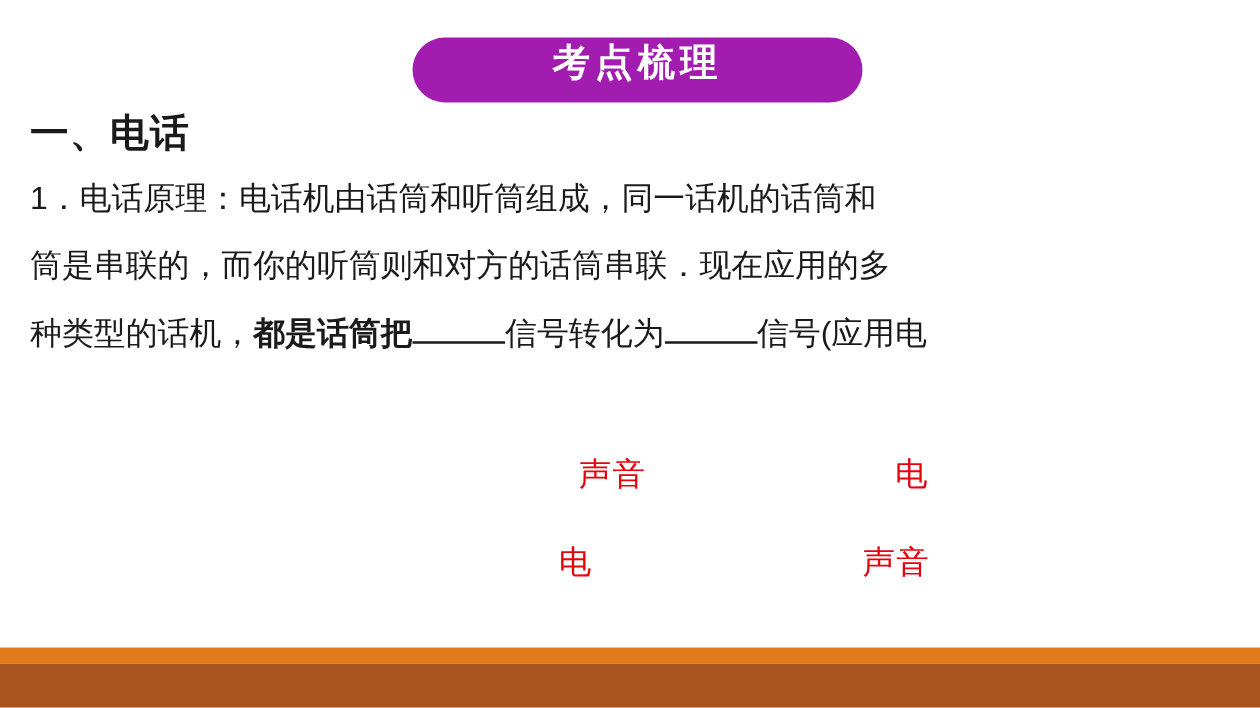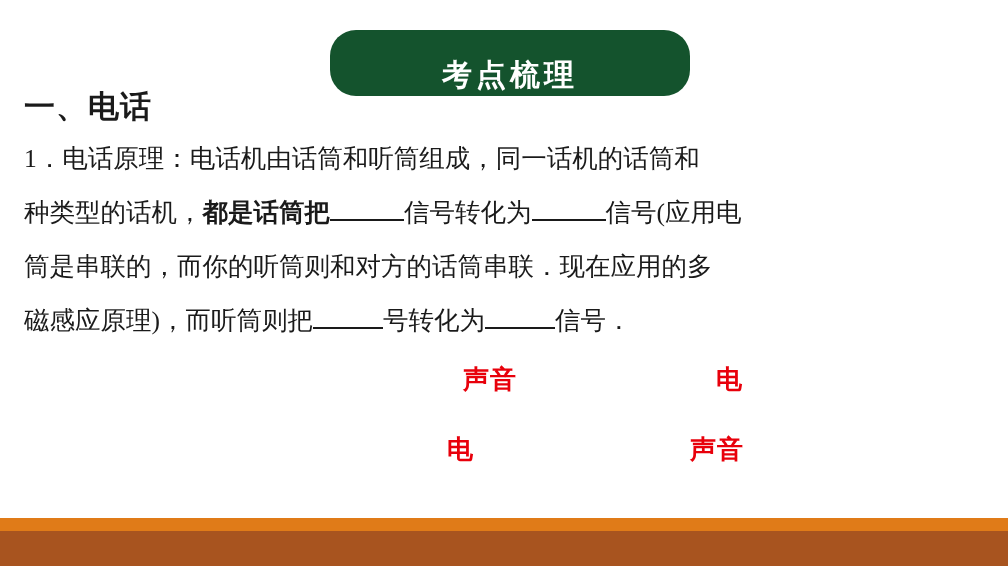--- a/index.html
+++ b/index.html
@@ -19,25 +19,25 @@
     width: 1008px;
     height: 566px;
     box-sizing: border-box;
   }
   
   .title-pill {
     position: absolute;
     left: 330px;
     top: 30px;
     width: 360px;
-    height: 66px;
-    background: #14532d;
+    height: 52px;
+    background: #a21caf;
     border-radius: 26px;
     display: flex;
-    align-items: flex-end;
+    align-items: flex-start;
     justify-content: center;
   }
   .title-pill .title-text {
     color: #ffffff;
     font-size: 30px;
     font-weight: bold;
     letter-spacing: 4px;
     font-family: "DejaVu Sans", "Liberation Sans", sans-serif;
   }
   
@@ -53,21 +53,21 @@
   }
   
   .body-block {
     position: absolute;
     left: 24px;
     top: 132px;
     width: 940px;
     font-size: 25.5px;
     line-height: 54px;
     color: #1a1a1a;
-    font-family: Liberation Serif, serif;
+    font-family: Liberation Sans, sans-serif;
   }
   .body-block .line {
     white-space: nowrap;
   }
   .bold {
     font-weight: bold;
   }
   .blank {
     display: inline-block;
     border-bottom: 2px solid #1a1a1a;
@@ -77,21 +77,21 @@
   .blank-sm {
     display: inline-block;
     border-bottom: 2px solid #1a1a1a;
     width: 70px;
     vertical-align: baseline;
   }
   
   .answer {
     position: absolute;
     color: #e8000b;
-    font-weight: bold;
+    font-weight: normal;
     font-size: 26px;
     font-family: "DejaVu Sans", "Liberation Sans", sans-serif;
     letter-spacing: 1px;
   }
   .ans-1 { left: 463px; top: 362px; }
   .ans-2 { left: 716px; top: 362px; }
   .ans-3 { left: 447px; top: 432px; }
   .ans-4 { left: 690px; top: 432px; }
   
   .bar-orange {
@@ -117,23 +117,22 @@
 <div class="slide">
 
   <div class="title-pill">
     <span class="title-text">考点梳理</span>
   </div>
 
   <div class="section-heading">一、电话</div>
 
   <div class="body-block">
     <div class="line">1．电话原理：电话机由话筒和听筒组成，同一话机的话筒和</div>
+    <div class="line">筒是串联的，而你的听筒则和对方的话筒串联．现在应用的多</div>
     <div class="line"><span>种类型的话机，</span><span class="bold">都是话筒把</span><span class="blank"></span><span>信号转化为</span><span class="blank"></span><span>信号(应用电</span></div>
-    <div class="line">筒是串联的，而你的听筒则和对方的话筒串联．现在应用的多</div>
-    <div class="line"><span>磁感应原理)，而听筒则把</span><span class="blank-sm"></span><span>号转化为</span><span class="blank-sm"></span><span>信号．</span></div>
   </div>
 
   <div class="answer ans-1">声音</div>
   <div class="answer ans-2">电</div>
   <div class="answer ans-3">电</div>
   <div class="answer ans-4">声音</div>
 
   <div class="bar-orange"></div>
   <div class="bar-brown"></div>
 </div>

